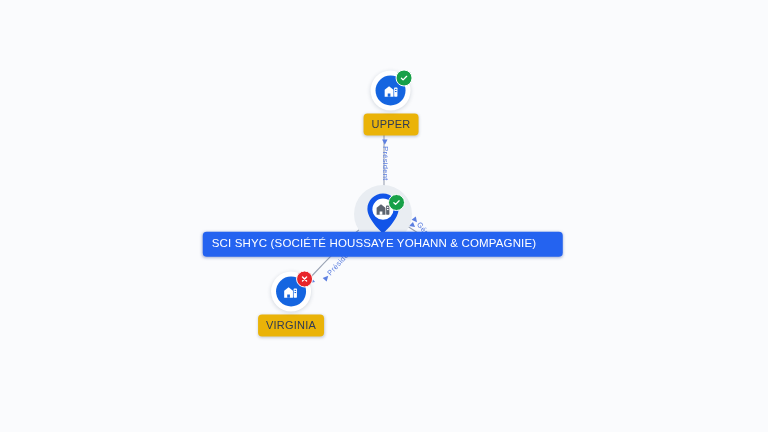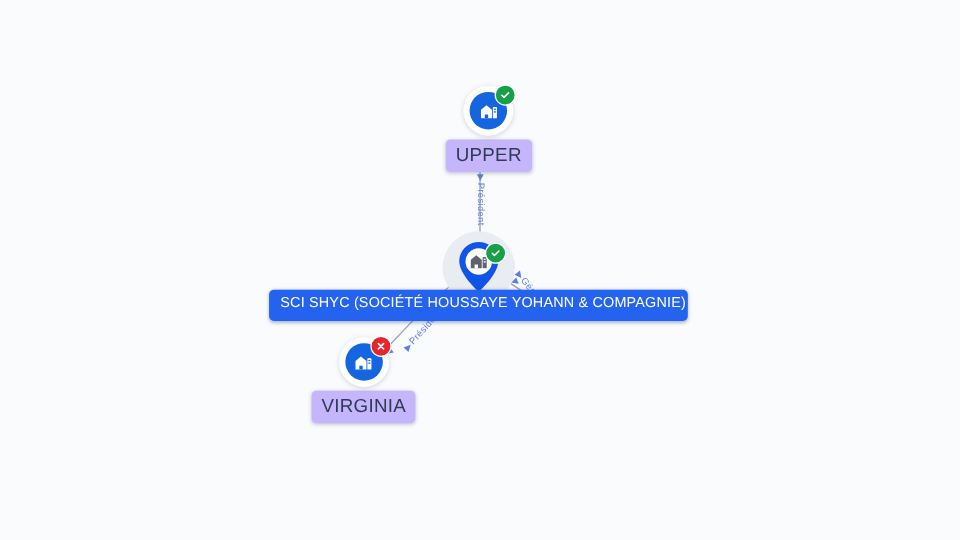--- a/index.html
+++ b/index.html
@@ -91,41 +91,41 @@
     border: 1.6px solid #ffffff;
     box-sizing: content-box;
   }
   .badge.ok  { background: #17a048; }
   .badge.ko  { background: #e8252b; }
   .badge svg { display:block; }
 
   
   .chip {
     margin-top: 3px;
-    background: #c4b5fd;
+    background: #eab308;
     color: #2f3a54;
-    font-size: 15px;
+    font-size: 11px;
     line-height: 1;
     padding: 5px 8px 6px 8px;
     border-radius: 4px;
     white-space: nowrap;
     box-shadow: 0 1px 3px rgba(30,48,80,0.22);
     letter-spacing: .2px;
   }
   .chip.person-chip { color: #3a4256; }
 
   
   .main-label {
     position: absolute;
     transform: translate(-50%, -50%);
     background: #2463f0;
     color: #ffffff;
     font-size: 11.5px;
     line-height: 1;
-    padding: 6px 2px 7px 9px;
+    padding: 6px 27px 7px 9px;
     border-radius: 4px;
     white-space: nowrap;
     letter-spacing: .15px;
     box-shadow: 0 1px 3px rgba(20,50,140,0.35);
   }
 
   
   .edge-label {
     position: absolute;
     color: #5c7fe0;

